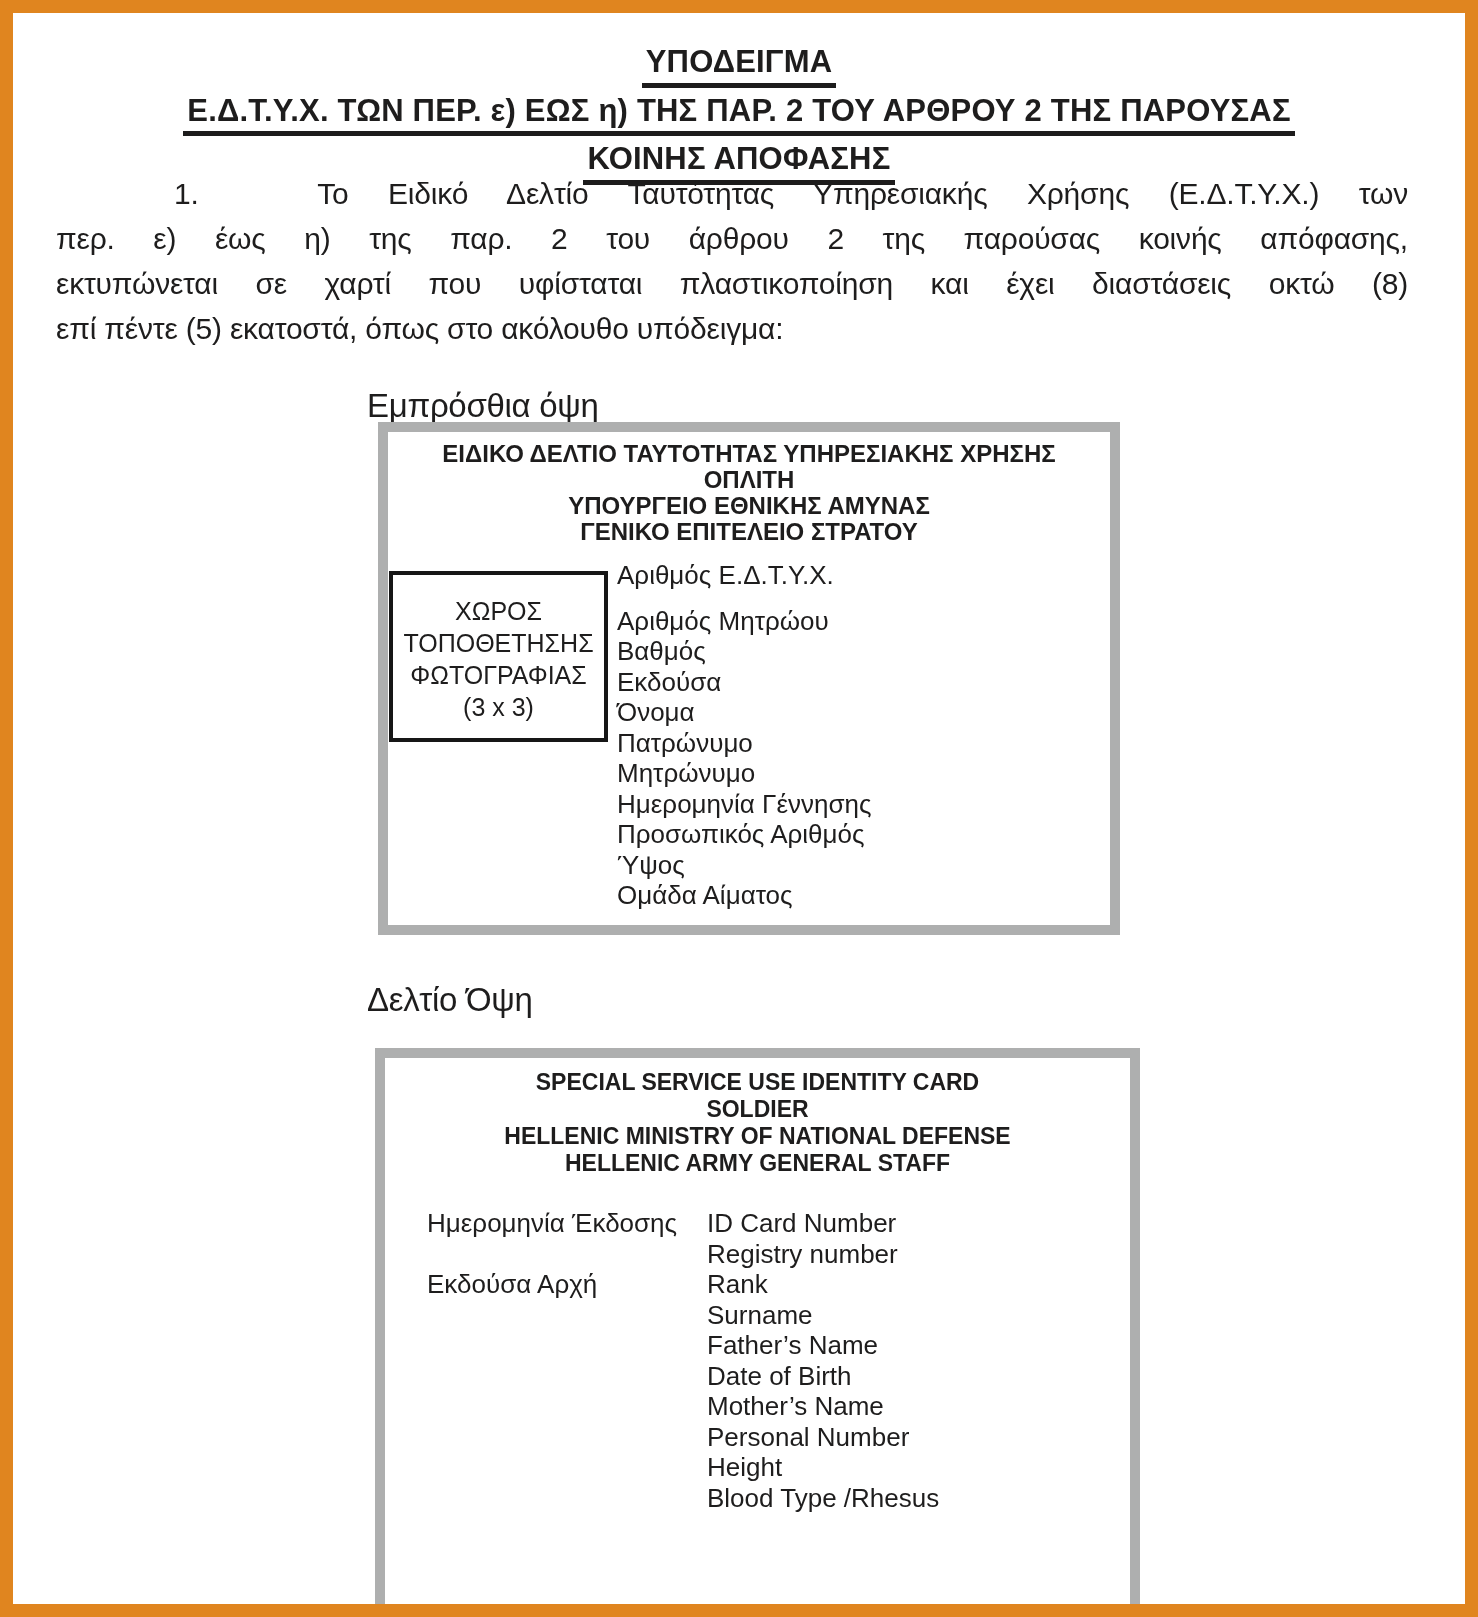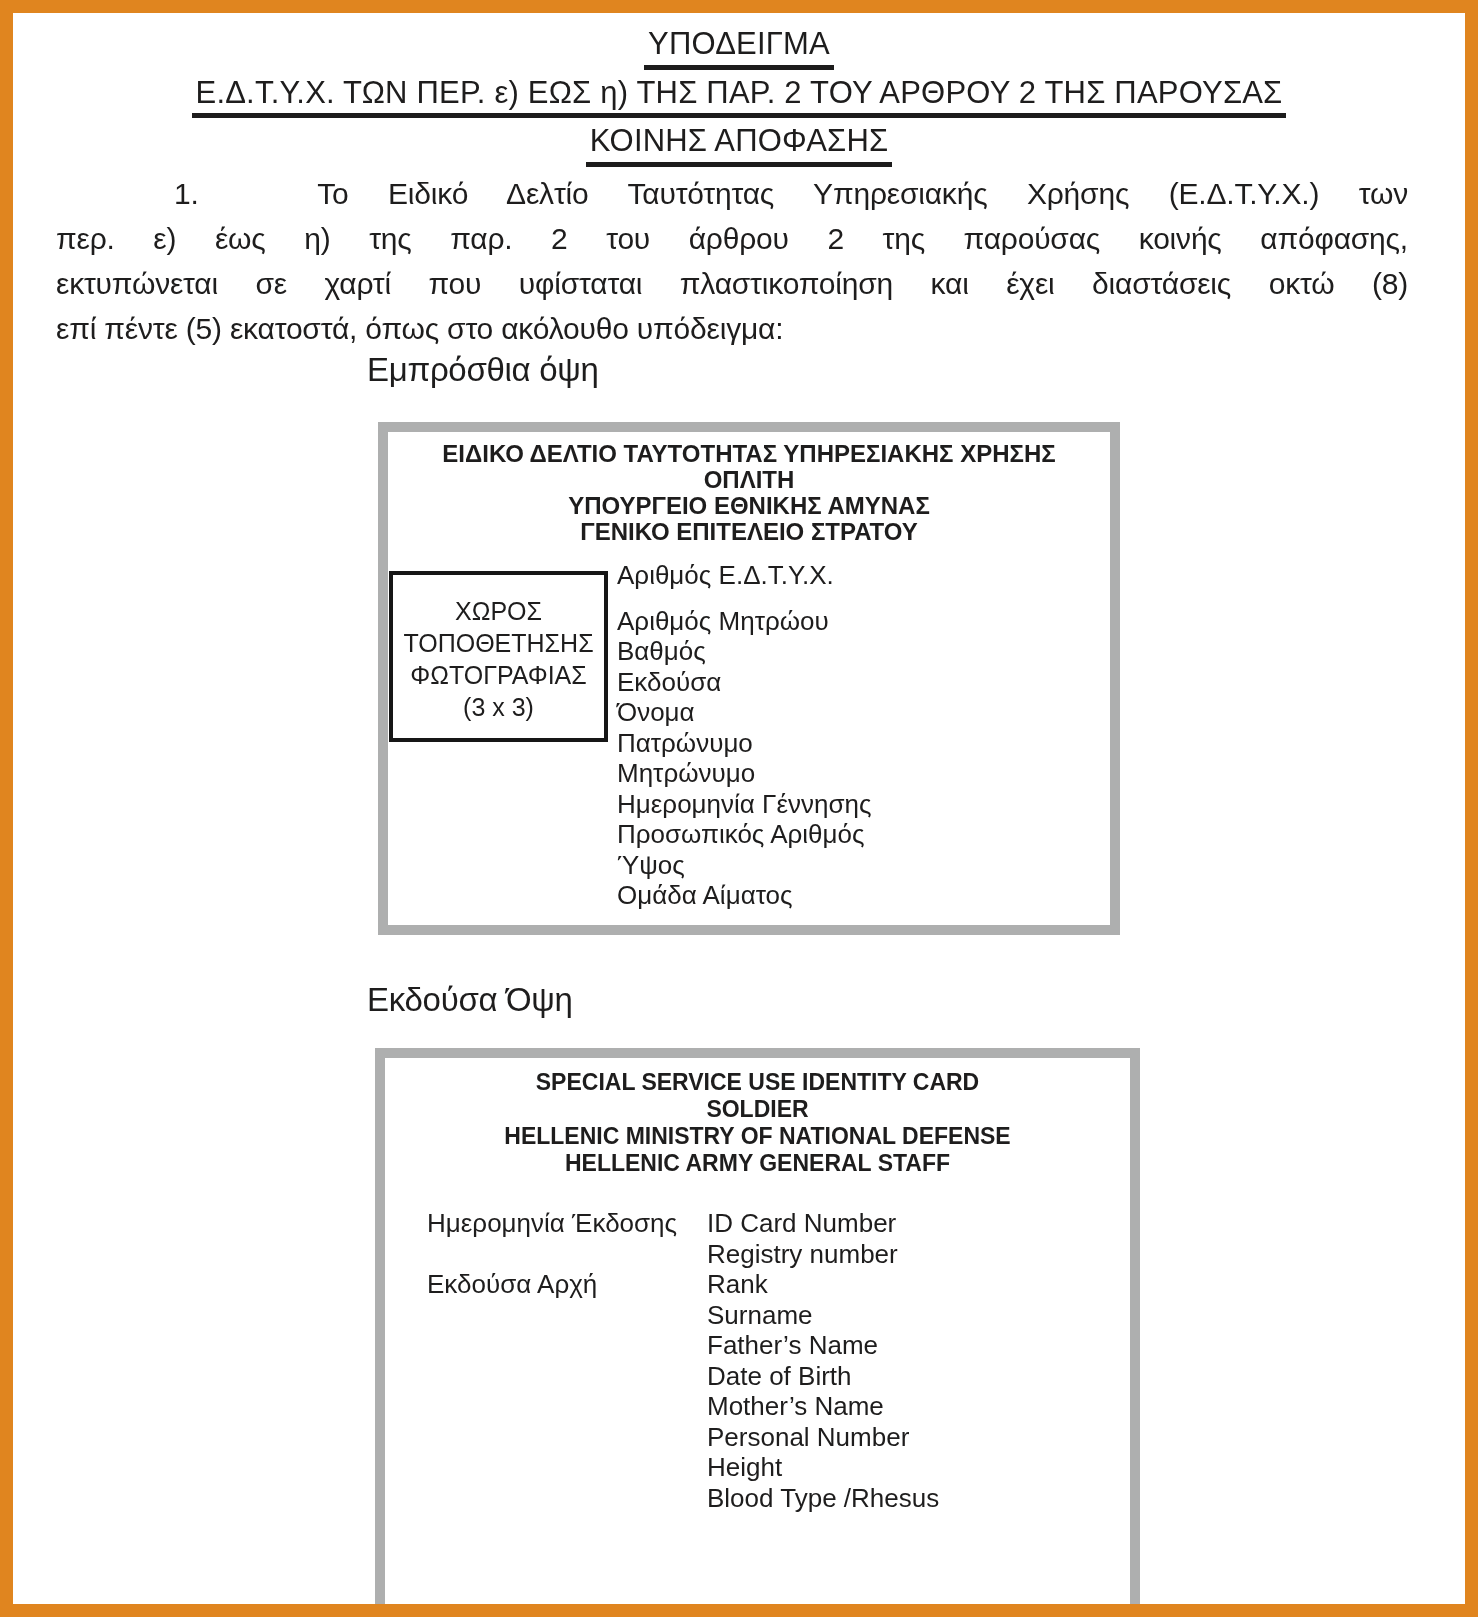--- a/index.html
+++ b/index.html
@@ -16,25 +16,25 @@
     background: #ffffff;
     border: 13px solid var(--page-border, #e0851f);
     overflow: hidden;
     font-family: "Liberation Sans", "DejaVu Sans", sans-serif;
     color: var(--text, #1e1d1d);
   }
 
   
   .doc-title {
     position: absolute;
-    top: 8px;
+    top: 26px;
     left: 0;
     width: 100%;
     text-align: center;
-    font-weight: normal;
+    font-weight: bold;
     font-size: 31px;
     letter-spacing: 0.2px;
   }
   .t-line {
     white-space: nowrap;
     line-height: 45px;
   }
   .ul {
     display: inline-block;
     border-bottom: 5px solid #1d1c1c;
@@ -59,21 +59,21 @@
   }
   .p-line.p-first { padding-left: 118px; }
   .p-line.p-last  { text-align-last: left; }
 
   
   .section-label {
     position: absolute;
     font-size: 33px;
     letter-spacing: -0.3px;
   }
-  .front-label { top: 338px; left: 354px; }
+  .front-label { top: 374px; left: 354px; }
   .back-label  { top: 968px; left: 354px; }
 
   
   .card {
     position: absolute;
     box-sizing: border-box;
     background: #ffffff;
     border: 10px solid var(--card-border, #aeafaf);
   }
   .front-card { top: 409px; left: 365px; width: 742px; height: 513px; }
@@ -183,21 +183,21 @@
 
           <div class="field-item">Προσωπικός Αριθμός</div>
 
           <div class="field-item">Ύψος</div>
 
           <div class="field-item">Ομάδα Αίματος</div>
         </div>
     </div>
   </div>
 
-  <div class="section-label back-label">Εκδούσα Όψη</div>
+  <div class="section-label back-label">Δελτίο Όψη</div>
 
   <div class="card back-card">
     <div class="card-headers">
       <div>SPECIAL SERVICE USE IDENTITY CARD</div>
       <div>SOLDIER</div>
       <div>HELLENIC MINISTRY OF NATIONAL DEFENSE</div>
       <div>HELLENIC ARMY GENERAL STAFF</div>
     </div>
 
     <div class="back-rows">

